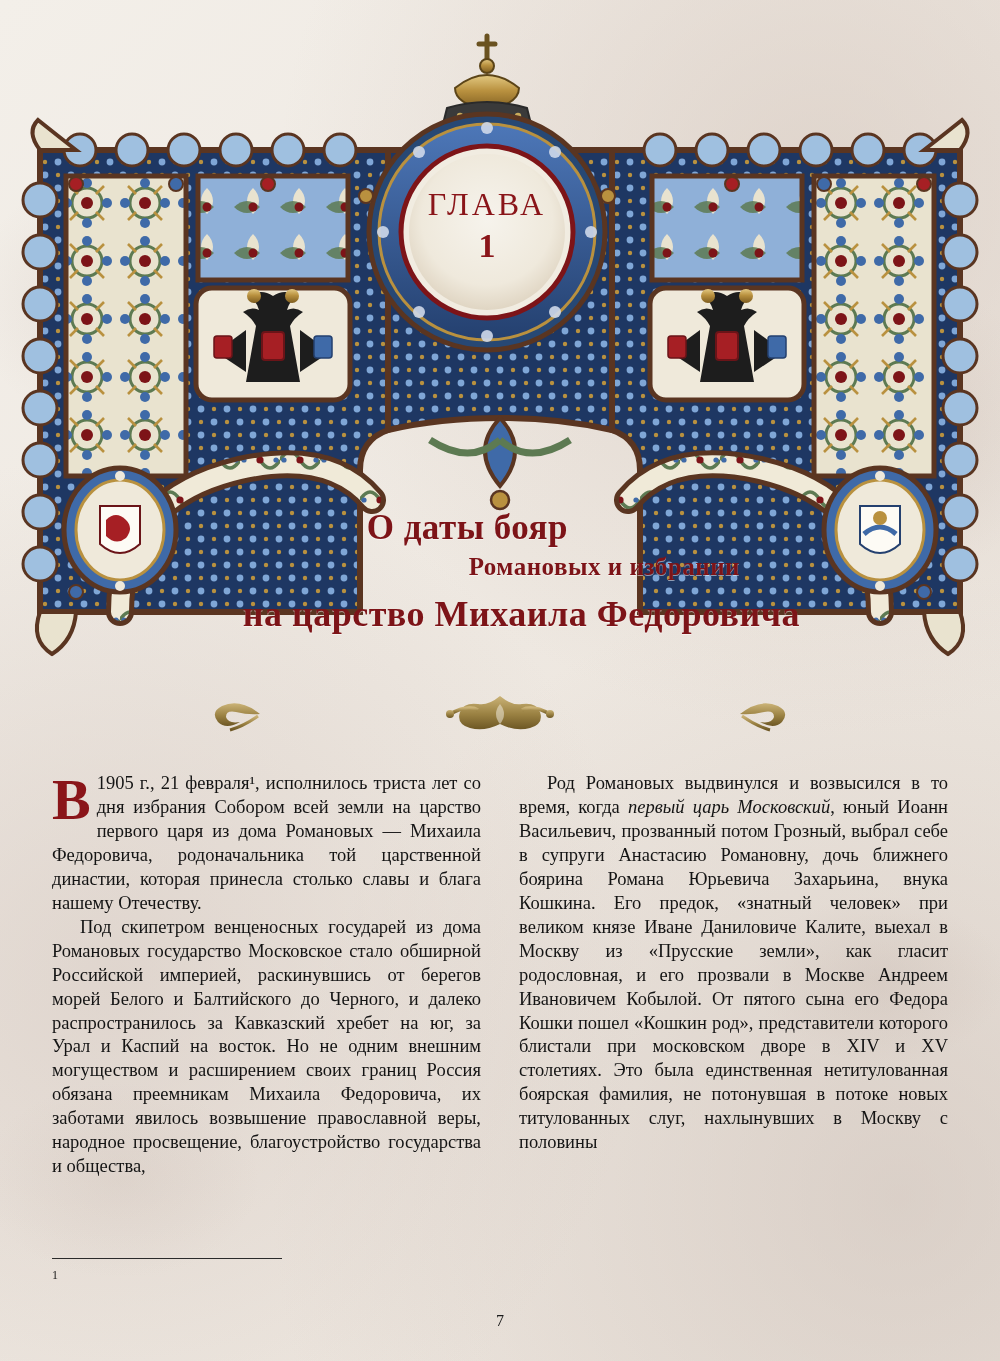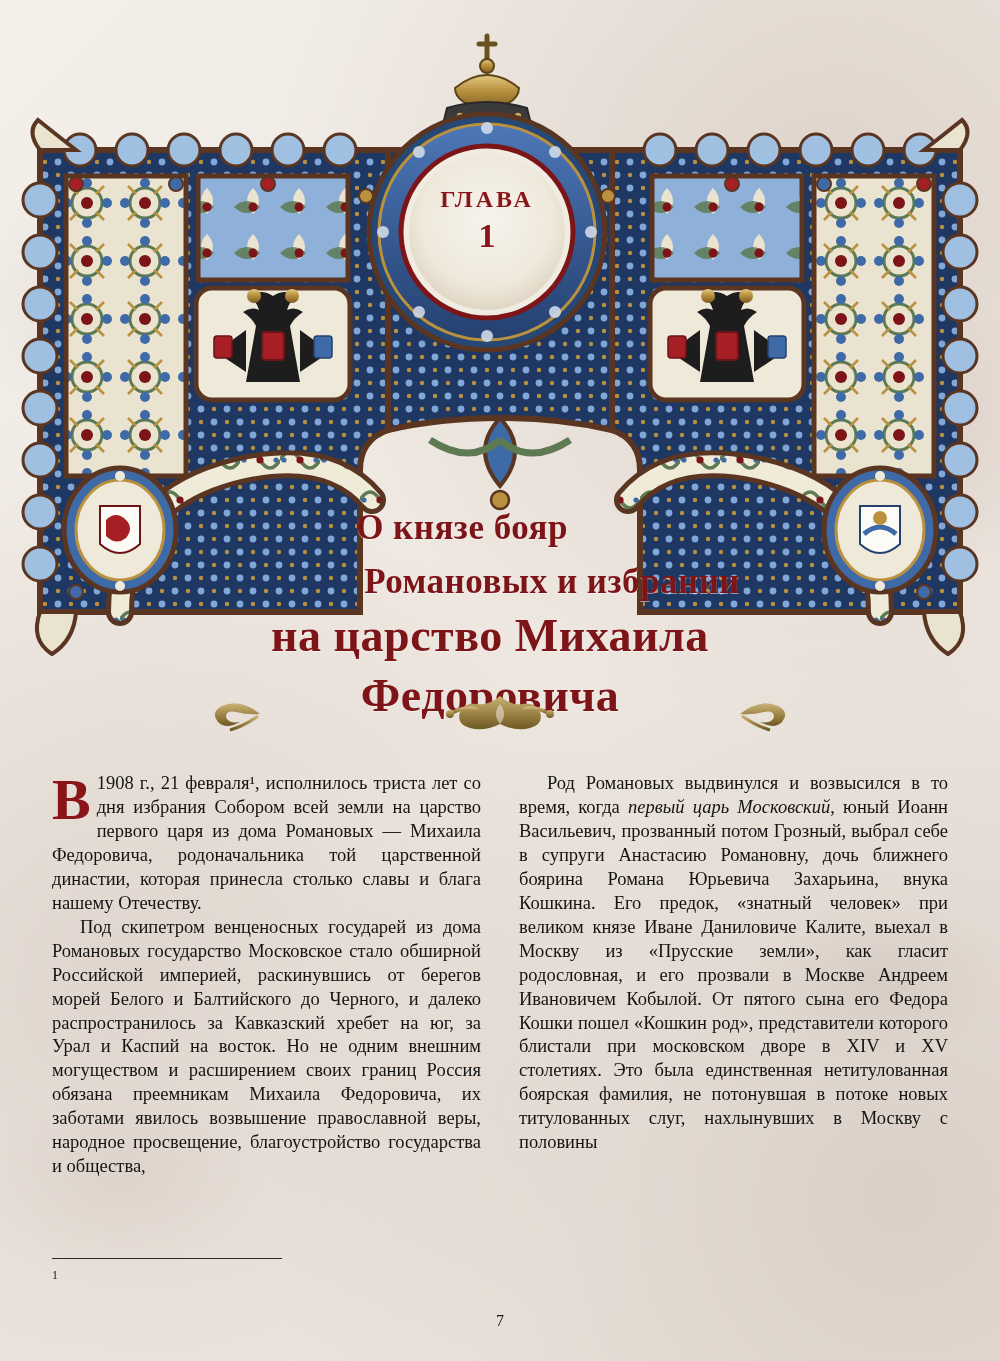--- a/index.html
+++ b/index.html
@@ -61,22 +61,22 @@
     color: #7d1418;
     font-family: "Liberation Serif", serif;
   }
   .chapter-title .line {
     display: block;
     font-weight: 700;
     letter-spacing: 0.5px;
     text-shadow: 0 1px 0 rgba(255,255,255,0.5);
   }
   .chapter-title .l1 { font-size: 35px; padding-right: 232px; }
-  .chapter-title .l2 { font-size: 35px; padding-right: 60px; margin-top: 8px; }
-  .chapter-title .l3 { font-size: 46px; padding-right: 0px; margin-top: 2px; text-align: center; }
+  .chapter-title .l2 { font-size: 25px; padding-right: 60px; }
+  .chapter-title .l3 { font-size: 36px; padding-right: 0px; margin-top: 8px; }
 
   
   .divider {
     position: absolute;
     left: 200px;
     top: 690px;
     width: 600px;
     height: 50px;
   }
 
@@ -347,26 +347,26 @@
     <circle cx="732" cy="184" r="7" fill="#a61f24"></circle>
     <circle cx="824" cy="184" r="7" fill="#3f6aa8"></circle>
     <circle cx="924" cy="184" r="7" fill="#a61f24"></circle>
     <circle cx="76" cy="592" r="7" fill="#3f6aa8"></circle>
     <circle cx="924" cy="592" r="7" fill="#3f6aa8"></circle>
   </g>
 </svg>
 </div>
 
 <div style="position:absolute;left:369px;top:186px;width:236px;text-align:center;color:#8a1519;font-family:'Liberation Serif',serif;">
-  <div style="font-size:24px;font-weight:700;letter-spacing:3px;">ГЛАВА</div>
+  <div style="font-size:32px;font-weight:400;letter-spacing:3px;">ГЛАВА</div>
   <div style="font-size:34px;font-weight:700;margin-top:4px;">1</div>
 </div>
 
 <div class="chapter-title">
-  <span class="line l1">О князе бояр</span>
+  <span class="line l1">О даты бояр</span>
   <span class="line l2">Романовых и избрании</span>
   <span class="line l3">на царство Михаила Федоровича</span>
 </div>
 
 <div class="divider">
 <svg width="600" height="50" viewBox="0 0 600 50" xmlns="http://www.w3.org/2000/svg">
   <defs>
     <linearGradient id="dg" x1="0" y1="0" x2="0" y2="1">
       <stop offset="0%" stop-color="#cbb377"></stop>
       <stop offset="55%" stop-color="#9a8142"></stop>
@@ -388,21 +388,21 @@
   <path d="M350 24 Q332 14 322 20" stroke="url(#dg)" stroke-width="3.5" fill="none"></path>
   <circle cx="250" cy="24" r="4" fill="url(#dg)"></circle>
   <circle cx="350" cy="24" r="4" fill="url(#dg)"></circle>
 </svg>
 </div>
 
 <div class="columns">
 
   <div class="col">
     <p class="first lead-indent">
-      <span class="dropcap">В</span><span>1908 г., 21 февраля¹, исполнилось триста лет со дня избрания Собором всей земли на царство первого царя из дома Романовых — Михаила Федоровича, родоначальника той царственной династии, которая принесла столько славы и блага нашему Отечеству.</span>
+      <span class="dropcap">В</span><span>1905 г., 21 февраля¹, исполнилось триста лет со дня избрания Собором всей земли на царство первого царя из дома Романовых — Михаила Федоровича, родоначальника той царственной династии, которая принесла столько славы и блага нашему Отечеству.</span>
     </p>
     <p><span>Под скипетром венценосных государей из дома Романовых государство Московское стало обширной Российской империей, раскинувшись от берегов морей Белого и Балтийского до Черного, и далеко распространилось за Кавказский хребет на юг, за Урал и Каспий на восток. Но не одним внешним могуществом и расширением своих границ Россия обязана преемникам Михаила Федоровича, их заботами явилось возвышение православной веры, народное просвещение, благоустройство государства и общества,</span></p>
   </div>
 
   <div class="col">
     <p><span>Род Романовых выдвинулся и возвысился в то время, когда </span><i>первый царь Московский</i><span>, юный Иоанн Васильевич, прозванный потом Грозный, выбрал себе в супруги Анастасию Романовну, дочь ближнего боярина Романа Юрьевича Захарьина, внука Кошкина. Его предок, «знатный человек» при великом князе Иване Даниловиче Калите, выехал в Москву из «Прусские земли», как гласит родословная, и его прозвали в Москве Андреем Ивановичем Кобылой. От пятого сына его Федора Кошки пошел «Кошкин род», представители которого блистали при московском дворе в XIV и XV столетиях. Это была единственная нетитулованная боярская фамилия, не потонувшая в потоке новых титулованных слуг, нахлынувших в Москву с половины</span></p>
   </div>
 
 </div>
 

